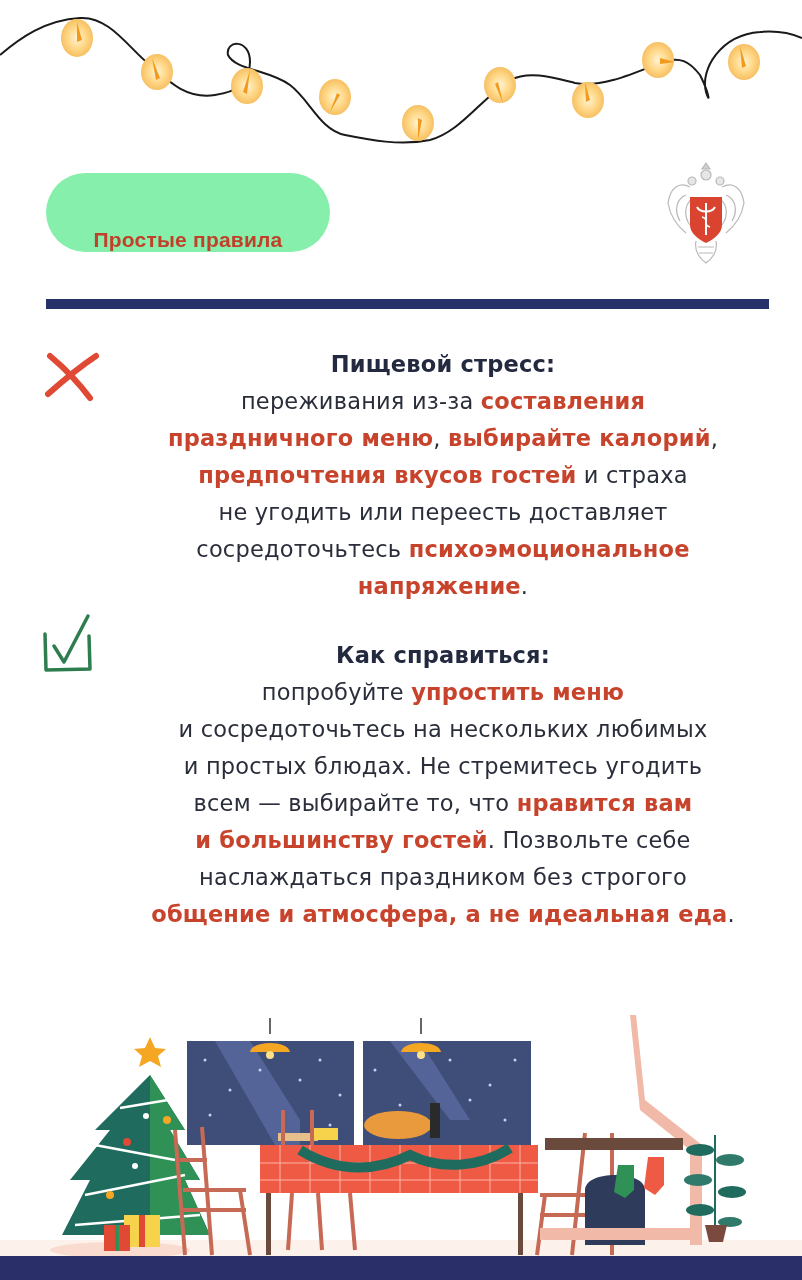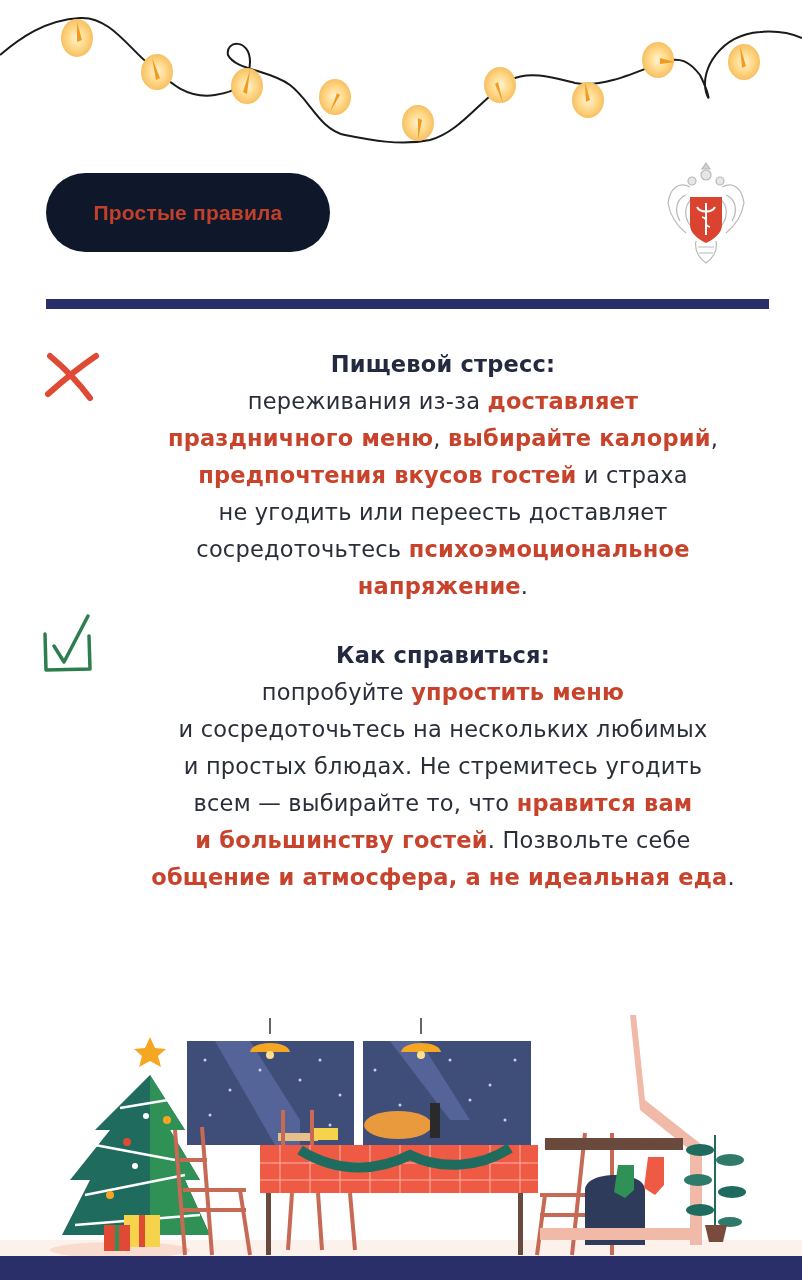--- a/index.html
+++ b/index.html
@@ -1,18 +1,18 @@
 <!DOCTYPE html>
 <html><head>
 <meta charset="utf-8">
 <style>
   html, body { margin:0; padding:0; }
   body { width:802px; height:1280px; background:#ffffff; position:relative; overflow:hidden; font-family:"DejaVu Sans", sans-serif; }
   .garland { position:absolute; left:0; top:0; width:802px; height:160px; }
-  .pill { position:absolute; left:46px; top:173px; width:284px; height:79px; border-radius:40px; background:#0f172a; display:flex; align-items:center; justify-content:center; }
+  .pill { position:absolute; left:46px; top:173px; width:284px; height:79px; border-radius:40px; background:#86efac; display:flex; align-items:flex-end; justify-content:center; }
   .pill span { color:#c0402a; font-family:"Liberation Sans", sans-serif; font-weight:bold; font-size:21px; letter-spacing:0.2px; }
   .emblem { position:absolute; left:666px; top:155px; width:80px; height:115px; }
   .divider { position:absolute; left:46px; top:299px; width:723px; height:10px; background:#27306a; }
   .icon-x { position:absolute; left:44px; top:350px; width:56px; height:52px; }
   .icon-check { position:absolute; left:40px; top:612px; width:58px; height:62px; }
   .block { position:absolute; left:118px; width:650px; font-family:"DejaVu Sans", sans-serif; font-size:22.5px; line-height:37px; color:#2a2e3a; letter-spacing:0.2px;text-align:center; }
   .block .title { font-weight:bold; color:#232a40; }
   .block .hl { font-weight:bold; color:#c8432b; }
   .block1 { top:346px; }
   .block2 { top:637px; }
@@ -77,40 +77,41 @@
 
 <div class="divider"></div>
 
 <svg class="icon-x" viewBox="0 0 56 52">
   <path d="M6,6 C18,16 34,32 46,48" stroke="#e04a34" stroke-width="6" stroke-linecap="round" fill="none"></path>
   <path d="M52,6 C40,14 22,28 4,44" stroke="#e04a34" stroke-width="6" stroke-linecap="round" fill="none"></path>
 </svg>
 
 <div class="block block1">
   <span class="line title">Пищевой стресс:</span>
-  <span class="line"><span>переживания из-за </span><span class="hl">доставляет</span></span>
+  <span class="line"><span>переживания из-за </span><span class="hl">составления</span></span>
   <span class="line"><span class="hl">праздничного меню</span><span>, </span><span class="hl">выбирайте калорий</span><span>,</span></span>
   <span class="line"><span class="hl">предпочтения вкусов гостей</span><span> и страха</span></span>
   <span class="line">не угодить или переесть доставляет</span>
   <span class="line"><span>сосредоточьтесь </span><span class="hl">психоэмоциональное</span></span>
   <span class="line"><span class="hl">напряжение</span><span>.</span></span>
 </div>
 
 <svg class="icon-check" viewBox="0 0 58 62">
   <path d="M5,22 L6,58 L50,57 L49,24" stroke="#2e7d4f" stroke-width="3.5" fill="none" stroke-linecap="round" stroke-linejoin="round"></path>
   <path d="M14,34 L24,50 L48,4" stroke="#2e7d4f" stroke-width="3.5" fill="none" stroke-linecap="round" stroke-linejoin="round"></path>
 </svg>
 
 <div class="block block2">
   <span class="line title">Как справиться:</span>
   <span class="line"><span>попробуйте </span><span class="hl">упростить меню</span></span>
   <span class="line">и сосредоточьтесь на нескольких любимых</span>
   <span class="line">и простых блюдах. Не стремитесь угодить</span>
   <span class="line"><span>всем — выбирайте то, что </span><span class="hl">нравится вам</span></span>
   <span class="line"><span class="hl">и большинству гостей</span><span>. Позвольте себе</span></span>
+  <span class="line">наслаждаться праздником без строгого</span>
   <span class="line"><span class="hl">общение и атмосфера, а не идеальная еда</span><span>.</span></span>
 </div>
 
 <svg class="scene" viewBox="0 1010 802 246">
 
   <ellipse cx="120" cy="1250" rx="70" ry="8" fill="#f4c7b8"></ellipse>
   <rect x="0" y="1240" width="802" height="16" fill="#fbe7df" opacity="0.6"></rect>
 
   <g>
     <rect x="187" y="1041" width="167" height="104" fill="#3f4e78"></rect>

